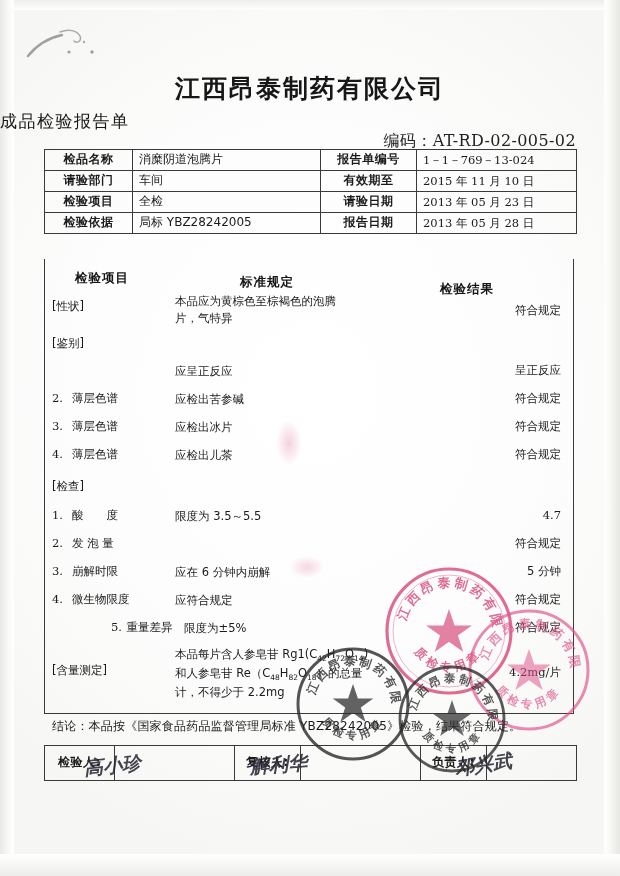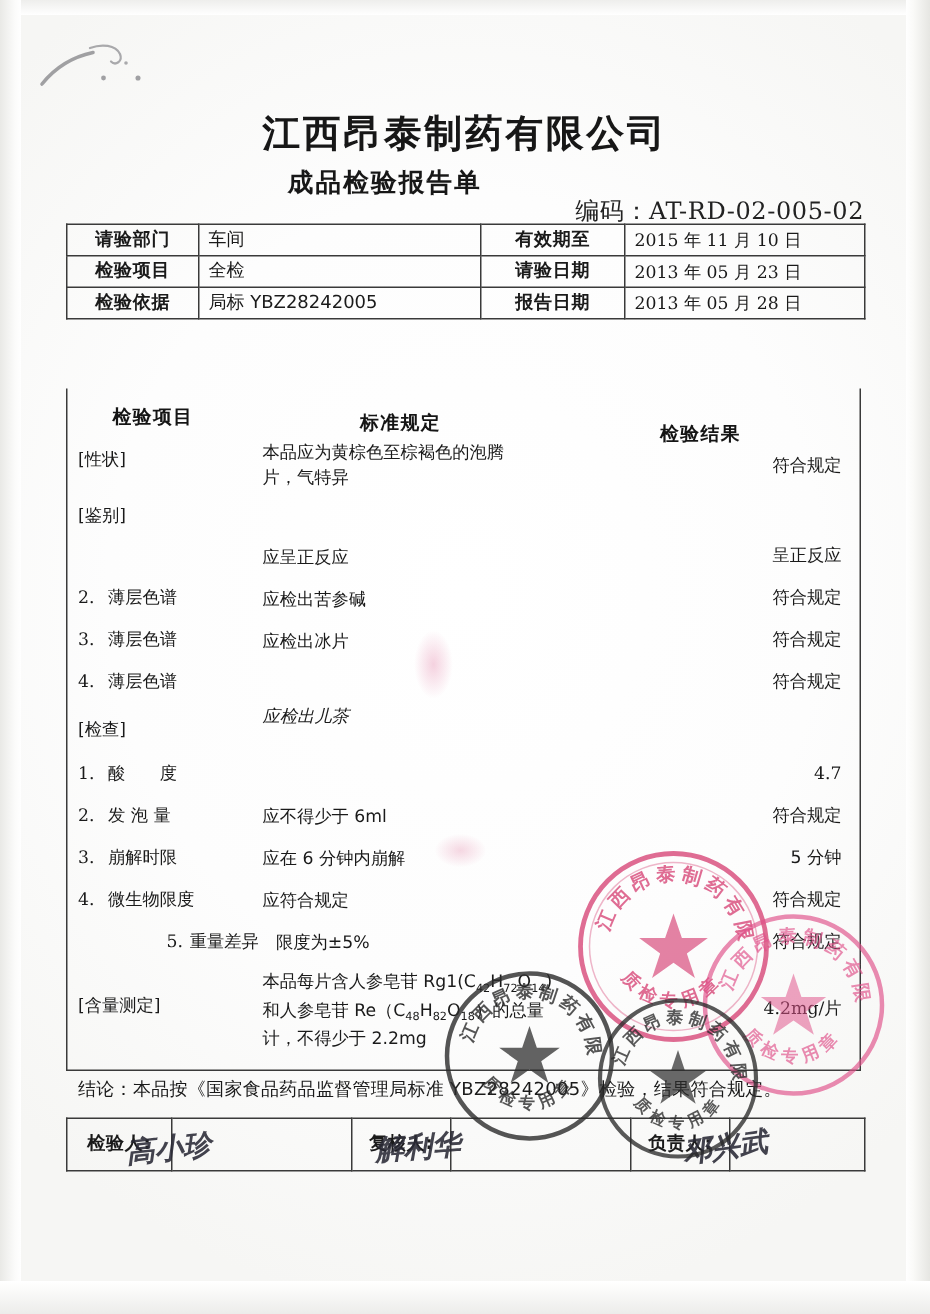--- a/index.html
+++ b/index.html
@@ -21,22 +21,22 @@
   .paper-edge-b{position:absolute;left:0;bottom:0;width:620px;height:22px;background:linear-gradient(0deg,#ececea 0%,#fcfcfb 80%,#ffffff 100%);}
   .paper-edge-t{position:absolute;left:0;top:0;width:620px;height:10px;background:linear-gradient(180deg,#eeeeec 0%,#ffffff 100%);}
 
   
   .company{
     position:absolute;left:0;top:72px;width:620px;text-align:center;
     font-size:25px;font-weight:bold;letter-spacing:2px;color:#171717;
     font-family:"DejaVu Serif","Liberation Serif",serif;
   }
   .doctitle{
-    position:absolute;left:0;top:110px;width:513px;text-align:center;
-    font-size:17px;font-weight:bold;letter-spacing:1.5px;color:#171717;
+    position:absolute;left:0;top:110px;width:513px;
+    font-size:17px;font-weight:normal;letter-spacing:1.5px;color:#171717;
     font-family:"DejaVu Serif","Liberation Serif",serif;
   }
   .code-line{
     position:absolute;right:44px;top:131px;
     font-size:16px;color:#222;letter-spacing:.4px;
   }
   .code-line .v{font-family:"DejaVu Serif","Liberation Serif",serif;}
 
   
   .tbl{position:absolute;border-collapse:collapse;table-layout:fixed;}
@@ -133,20 +133,26 @@
 
   <table class="tbl" id="header-table">
     <colgroup>
         <col style="width:88px">
         <col style="width:188px">
         <col style="width:96px">
         <col style="width:160px">
       </colgroup>
     <tbody>
       <tr>
+        <td class="lbl" style="height:20px">检品名称</td>
+        <td class="val">消糜阴道泡腾片</td>
+        <td class="lbl">报告单编号</td>
+        <td class="val num">1－1－769－13-024</td>
+      </tr>
+      <tr>
         <td class="lbl" style="height:20px">请验部门</td>
         <td class="val">车间</td>
         <td class="lbl">有效期至</td>
         <td class="val num">2015 年 11 月 10 日</td>
       </tr>
       <tr>
         <td class="lbl" style="height:20px">检验项目</td>
         <td class="val">全检</td>
         <td class="lbl">请验日期</td>
         <td class="val num">2013 年 05 月 23 日</td>
@@ -177,30 +183,30 @@
 
   <div class="row c-item" style="top:391px;"><span class="no">2.</span><span>薄层色谱</span></div>
   <div class="row c-std" style="top:391px;">应检出苦参碱</div>
   <div class="row c-res" style="top:391px;">符合规定</div>
 
   <div class="row c-item" style="top:419px;"><span class="no">3.</span><span>薄层色谱</span></div>
   <div class="row c-std" style="top:419px;">应检出冰片</div>
   <div class="row c-res" style="top:419px;">符合规定</div>
 
   <div class="row c-item" style="top:447px;"><span class="no">4.</span><span>薄层色谱</span></div>
-  <div class="row c-std" style="top:469px;font-style:italic;">应检出儿茶</div>
+  <div class="row c-std" style="top:447px;">应检出儿茶</div>
   <div class="row c-res" style="top:447px;">符合规定</div>
 
   <div class="row c-item" style="top:479px;">[检查]</div>
 
   <div class="row c-item" style="top:508px;"><span class="no">1.</span><span>酸　　度</span></div>
+  <div class="row c-std" style="top:508px;">限度为 3.5～5.5</div>
   <div class="row c-res mono" style="top:508px;">4.7</div>
 
   <div class="row c-item" style="top:536px;"><span class="no">2.</span><span>发 泡 量</span></div>
-  <div class="row c-std" style="top:536px;">应不得少于 6ml</div>
   <div class="row c-res" style="top:536px;">符合规定</div>
 
   <div class="row c-item" style="top:564px;"><span class="no">3.</span><span>崩解时限</span></div>
   <div class="row c-std" style="top:564px;">应在 6 分钟内崩解</div>
   <div class="row c-res" style="top:564px;">5 分钟</div>
 
   <div class="row c-item" style="top:592px;"><span class="no">4.</span><span>微生物限度</span></div>
   <div class="row c-std" style="top:592px;">应符合规定</div>
   <div class="row c-res" style="top:592px;">符合规定</div>
 

